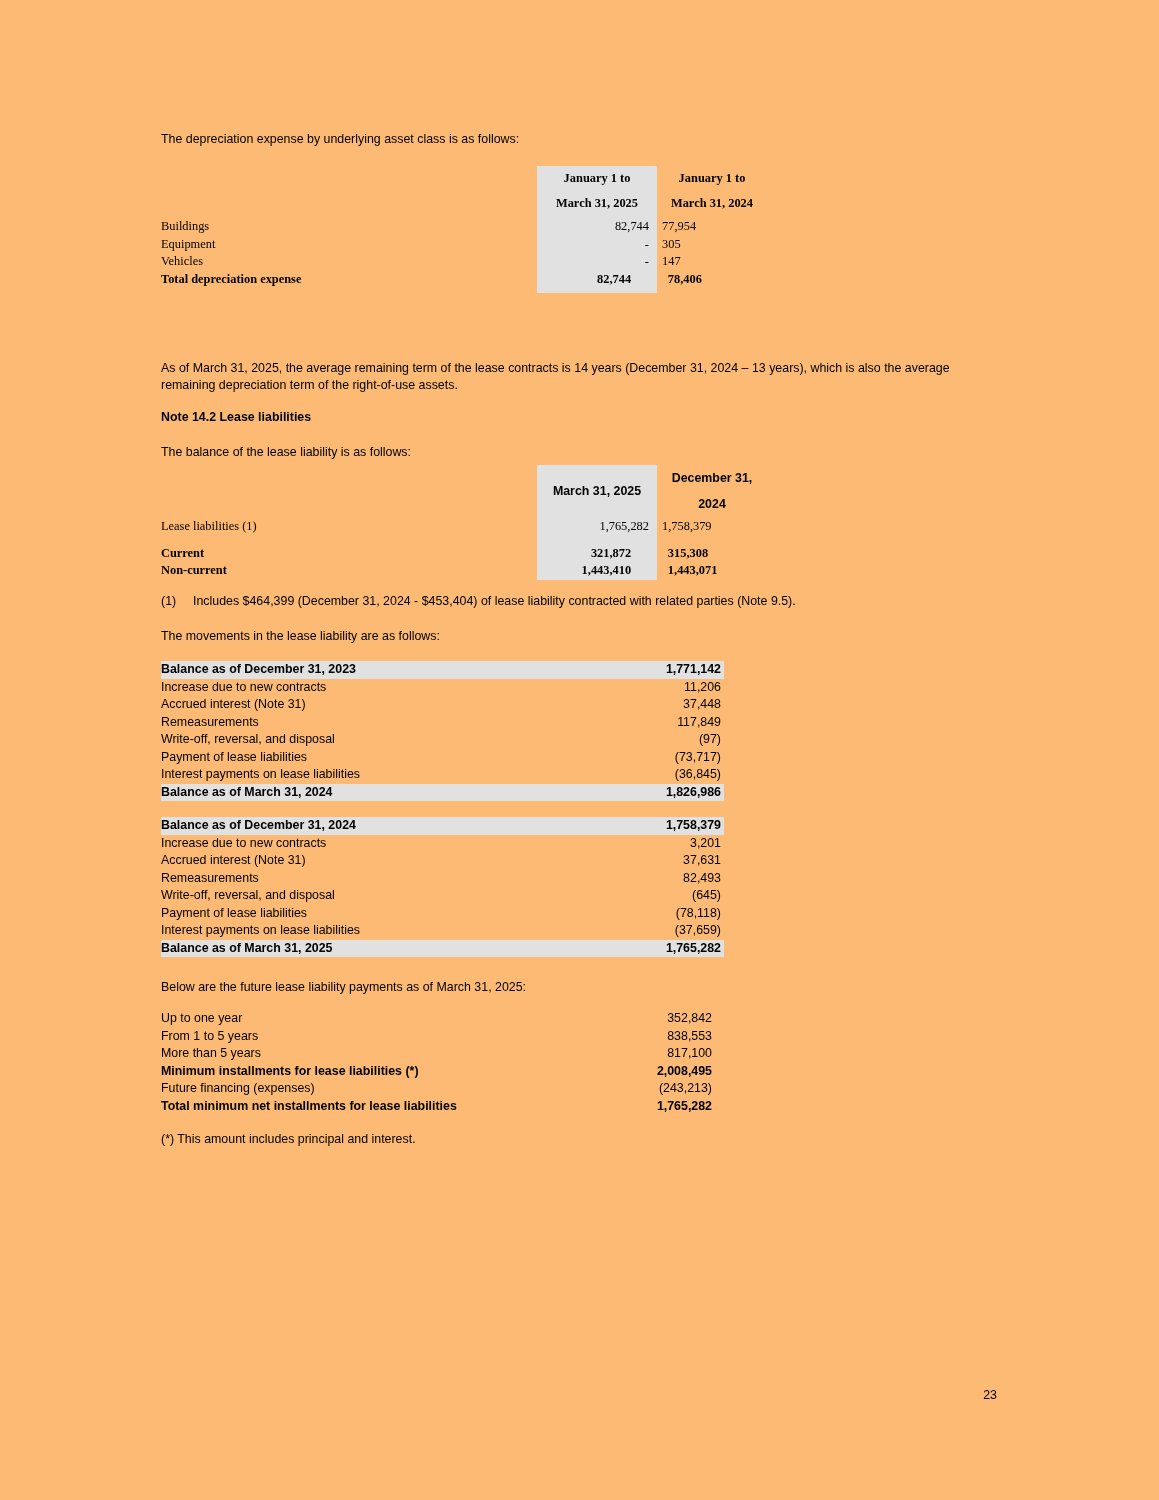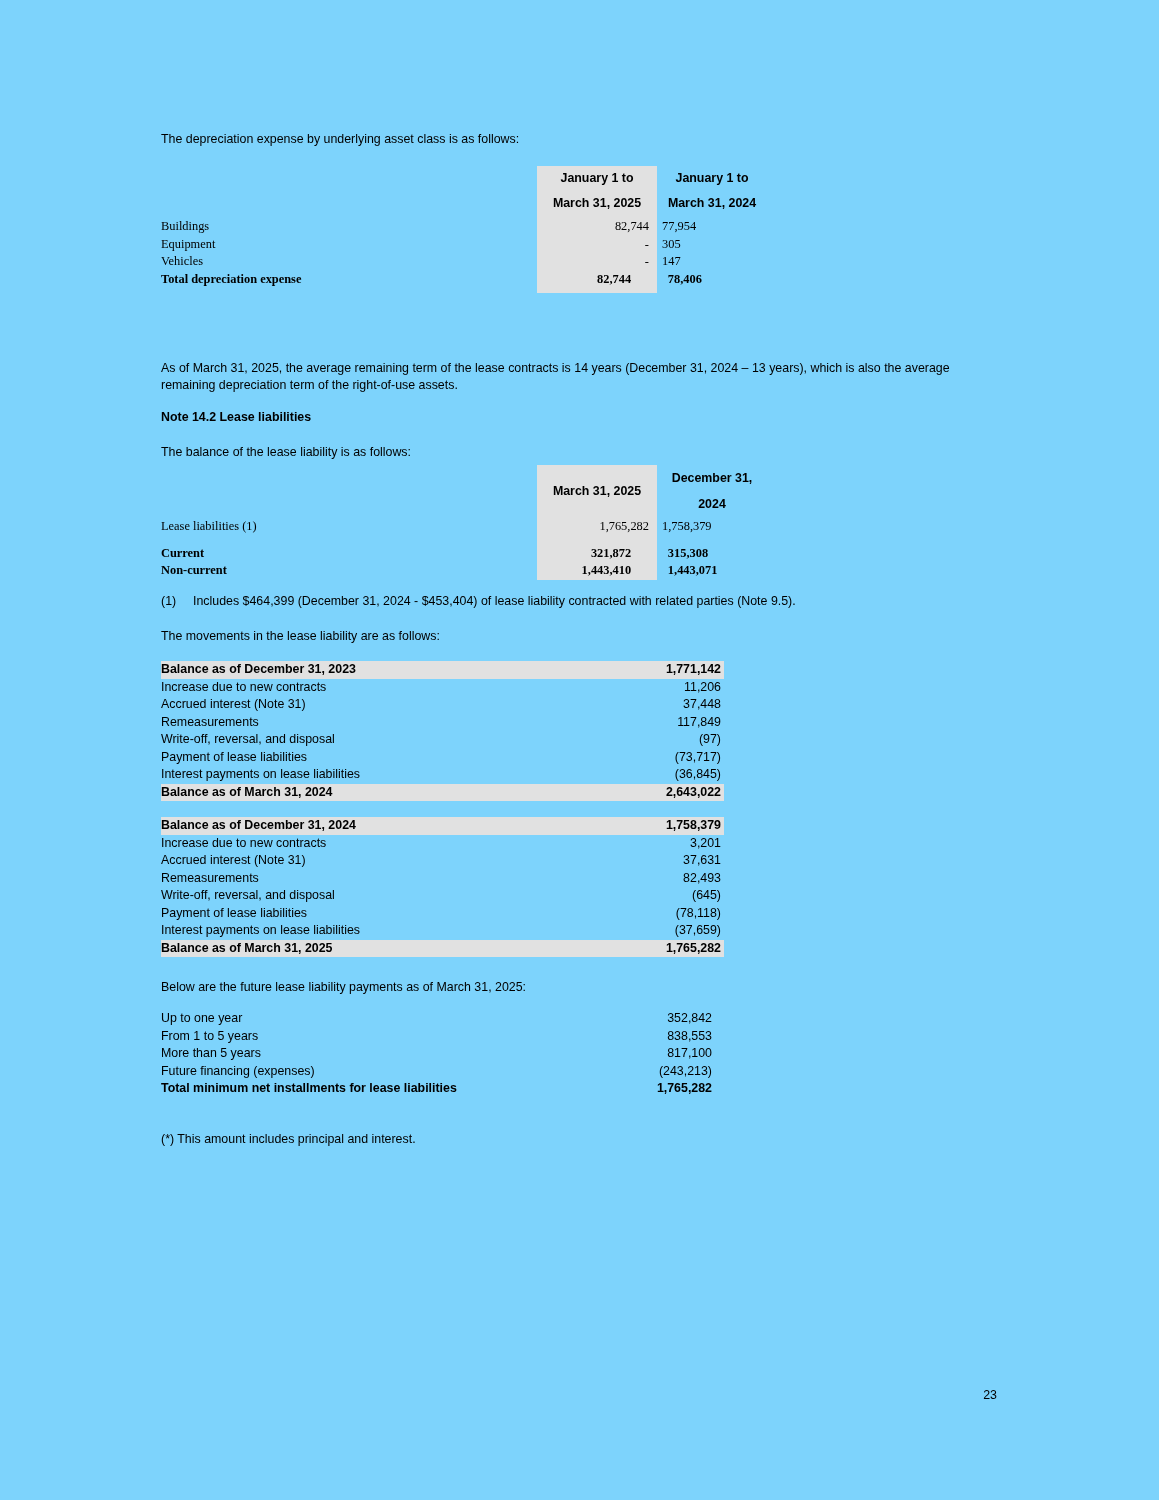--- a/index.html
+++ b/index.html
@@ -1,20 +1,20 @@
 <!DOCTYPE html>
 <html><head>
 <meta charset="utf-8">
 <style>
   html, body { margin: 0; padding: 0; background: #ffffff; }
   .page {
     position: relative;
     width: 1159px;
     height: 1500px;
-    background: #7dd3fc;
+    background: #fdba74;
     color: #000000;
     font-family: "Liberation Sans", sans-serif;
     font-size: 12.4px;
     line-height: 17px;
     overflow: hidden;
   }
   .blk { position: absolute; left: 161px; }
   .para { width: 842px; }
   .bold { font-weight: 700; gap: 12px; }
 
@@ -25,21 +25,21 @@
     background: #e1e1e1;
   }
   .frow { position: relative; display: flex; line-height: 17.5px; font-family: Liberation Serif, serif; }
   .c-lbl { width: 376px; }
   .c-v1 { width: 120px; text-align: right; padding-right: 8px; box-sizing: border-box; }
   .c-gap { width: 5px; }
   .c-v2 { width: 100px; text-align: left; padding-right: 4px; box-sizing: border-box; }
   .hdr-row { position: relative; display: flex; font-weight: 700; }
   .hdr-cell { text-align: center; padding-right: 0; }
   .t1-hdr .hdr-cell div { line-height: 25px; }
-  .t1-hdr { height: 50px; }
+  .t1-hdr { height: 50px; font-family: Liberation Serif, serif; }
   .t1 .rows { padding-top: 2px; padding-bottom: 5px; position: relative; }
   .t2-hdr { height: 53px; }
   .t2-hdr .c-v1.hdr-cell { display: flex; align-items: center; justify-content: center; }
   .t2-hdr .c-v2.hdr-cell div { line-height: 26px; }
   .t2 .spacer9 { height: 9px; position: relative; }
 
   
   .vtab { position: absolute; left: 161px; width: 563px; }
   .vrow { display: flex; line-height: 17.5px; }
   .vrow .v-lbl { flex: 1 1 auto; }
@@ -169,21 +169,21 @@
     <div class="vrow">
       <span class="v-lbl">Payment of lease liabilities</span>
       <span class="v-val">(73,717)</span>
     </div>
     <div class="vrow">
       <span class="v-lbl">Interest payments on lease liabilities</span>
       <span class="v-val">(36,845)</span>
     </div>
     <div class="vrow shade">
       <span class="v-lbl">Balance as of March 31, 2024</span>
-      <span class="v-val">2,643,022</span>
+      <span class="v-val">1,826,986</span>
     </div>
   </div>
 
   <div class="vtab" style="top:817px">
     <div class="vrow shade">
       <span class="v-lbl">Balance as of December 31, 2024</span>
       <span class="v-val">1,758,379</span>
     </div>
     <div class="vrow">
       <span class="v-lbl">Increase due to new contracts</span>
@@ -222,20 +222,24 @@
       <span class="v-lbl">Up to one year</span>
       <span class="v-val">352,842</span>
     </div>
     <div class="vrow">
       <span class="v-lbl">From 1 to 5 years</span>
       <span class="v-val">838,553</span>
     </div>
     <div class="vrow">
       <span class="v-lbl">More than 5 years</span>
       <span class="v-val">817,100</span>
+    </div>
+    <div class="vrow bold">
+      <span class="v-lbl">Minimum installments for lease liabilities (*)</span>
+      <span class="v-val">2,008,495</span>
     </div>
     <div class="vrow">
       <span class="v-lbl">Future financing (expenses)</span>
       <span class="v-val">(243,213)</span>
     </div>
     <div class="vrow bold">
       <span class="v-lbl">Total minimum net installments for lease liabilities</span>
       <span class="v-val">1,765,282</span>
     </div>
   </div>

